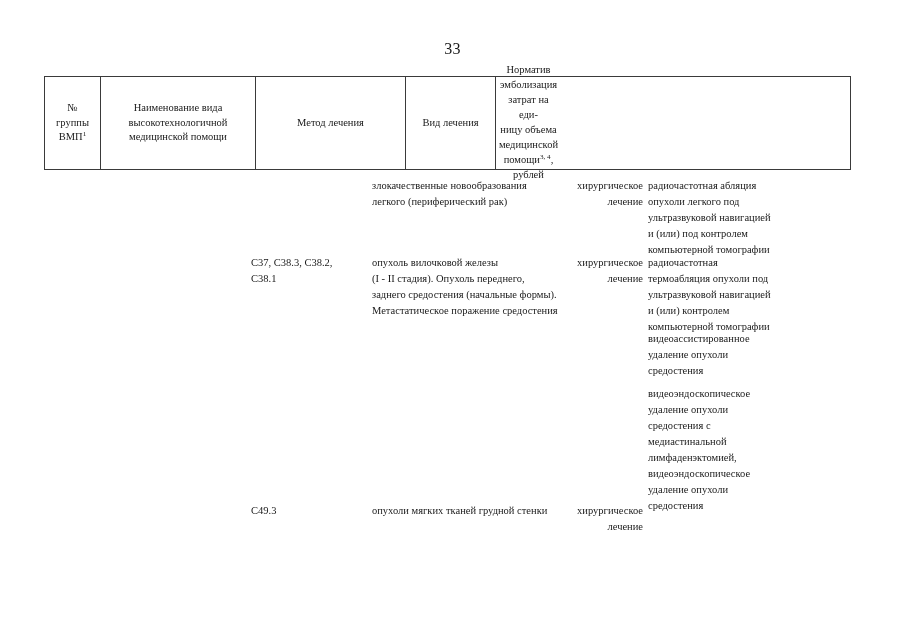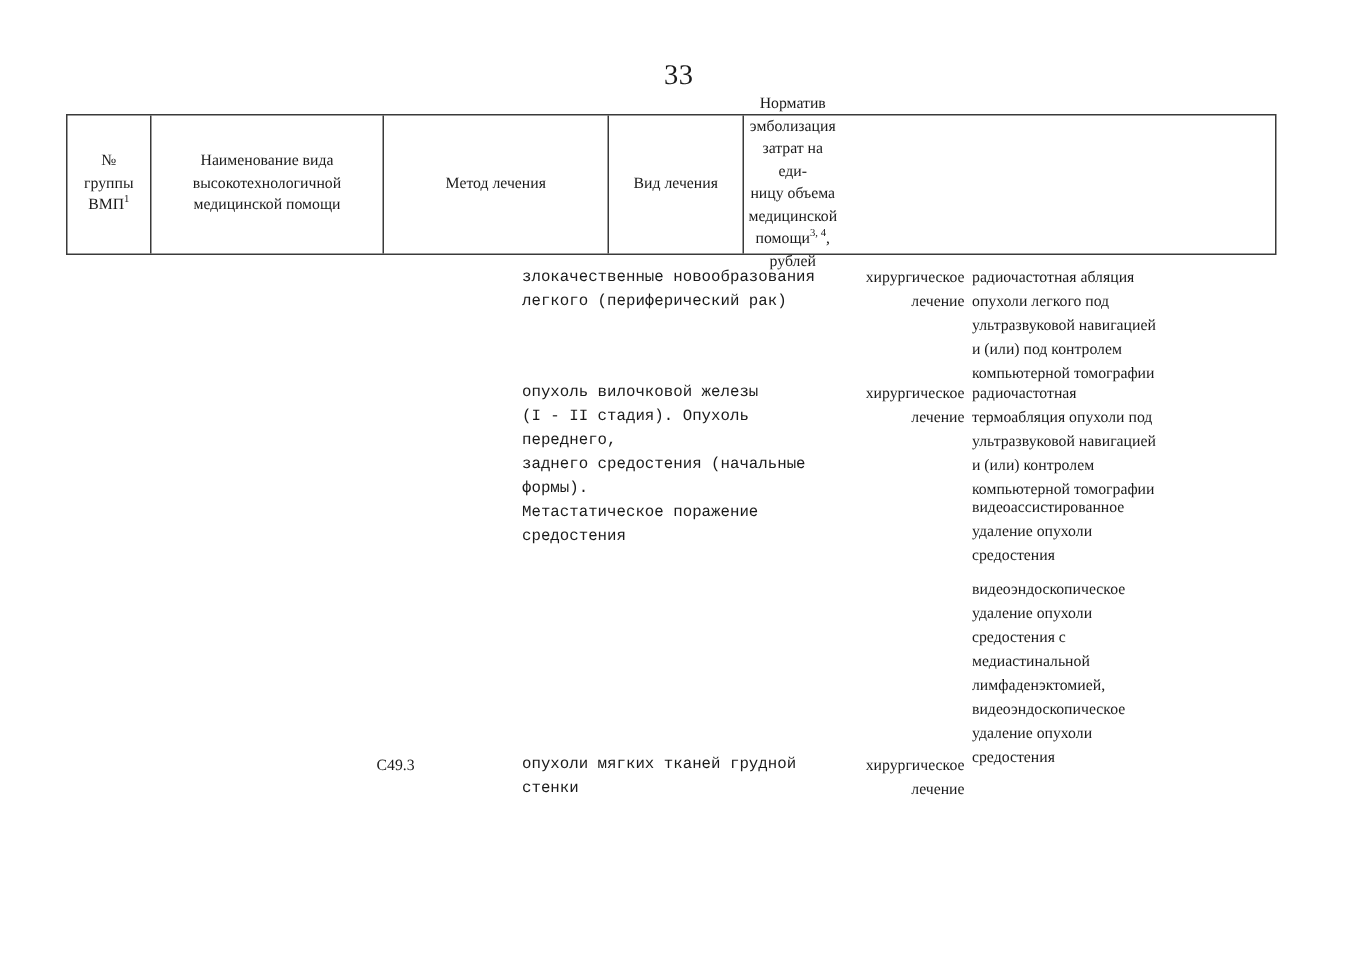--- a/index.html
+++ b/index.html
@@ -23,21 +23,21 @@
     height: 640px;
   }
 
   
   .page-number {
     position: absolute;
     top: 40px;
     left: 0;
     width: 905px;
     text-align: center;
-    font-size: 19px;
+    font-size: 16px;
     letter-spacing: 0.3px;
   }
 
   
   .table-header {
     position: absolute;
     left: 44px;
     top: 76px;
     width: 807px;
     height: 94px;
@@ -81,21 +81,21 @@
 
   .cell {
     position: absolute;
     font-size: 10.5px;
     line-height: 1.52;
     white-space: pre-line;
   }
 
   
   .col-codes   { left: 207px; width: 100px; }
-  .col-model   { left: 304px; width: 196px; font-family: Liberation Mono, monospace; }
+  .col-model   { left: 328px; width: 196px; }
   .col-kind    { left: 513px; width: 86px; text-align: right; }
   .col-method  { left: 604px; width: 150px; }
 </style>
 </head>
 <body>
 
 <div class="page">
 
   <div class="page-number">33</div>
 
@@ -151,20 +151,22 @@
     <div class="cell col-model" style="top:8px">злокачественные новообразования
 легкого (периферический рак)</div>
     <div class="cell col-kind" style="top:8px">хирургическое
 лечение</div>
     <div class="cell col-method" style="top:8px">радиочастотная абляция
 опухоли легкого под
 ультразвуковой навигацией
 и (или) под контролем
 компьютерной томографии</div>
 
+    <div class="cell col-codes" style="top:85px">C37, C38.3, C38.2,
+C38.1</div>
     <div class="cell col-model" style="top:85px">опухоль вилочковой железы
 (I - II стадия). Опухоль переднего,
 заднего средостения (начальные формы).
 Метастатическое поражение средостения</div>
     <div class="cell col-kind" style="top:85px">хирургическое
 лечение</div>
     <div class="cell col-method" style="top:85px">радиочастотная
 термоабляция опухоли под
 ультразвуковой навигацией
 и (или) контролем

